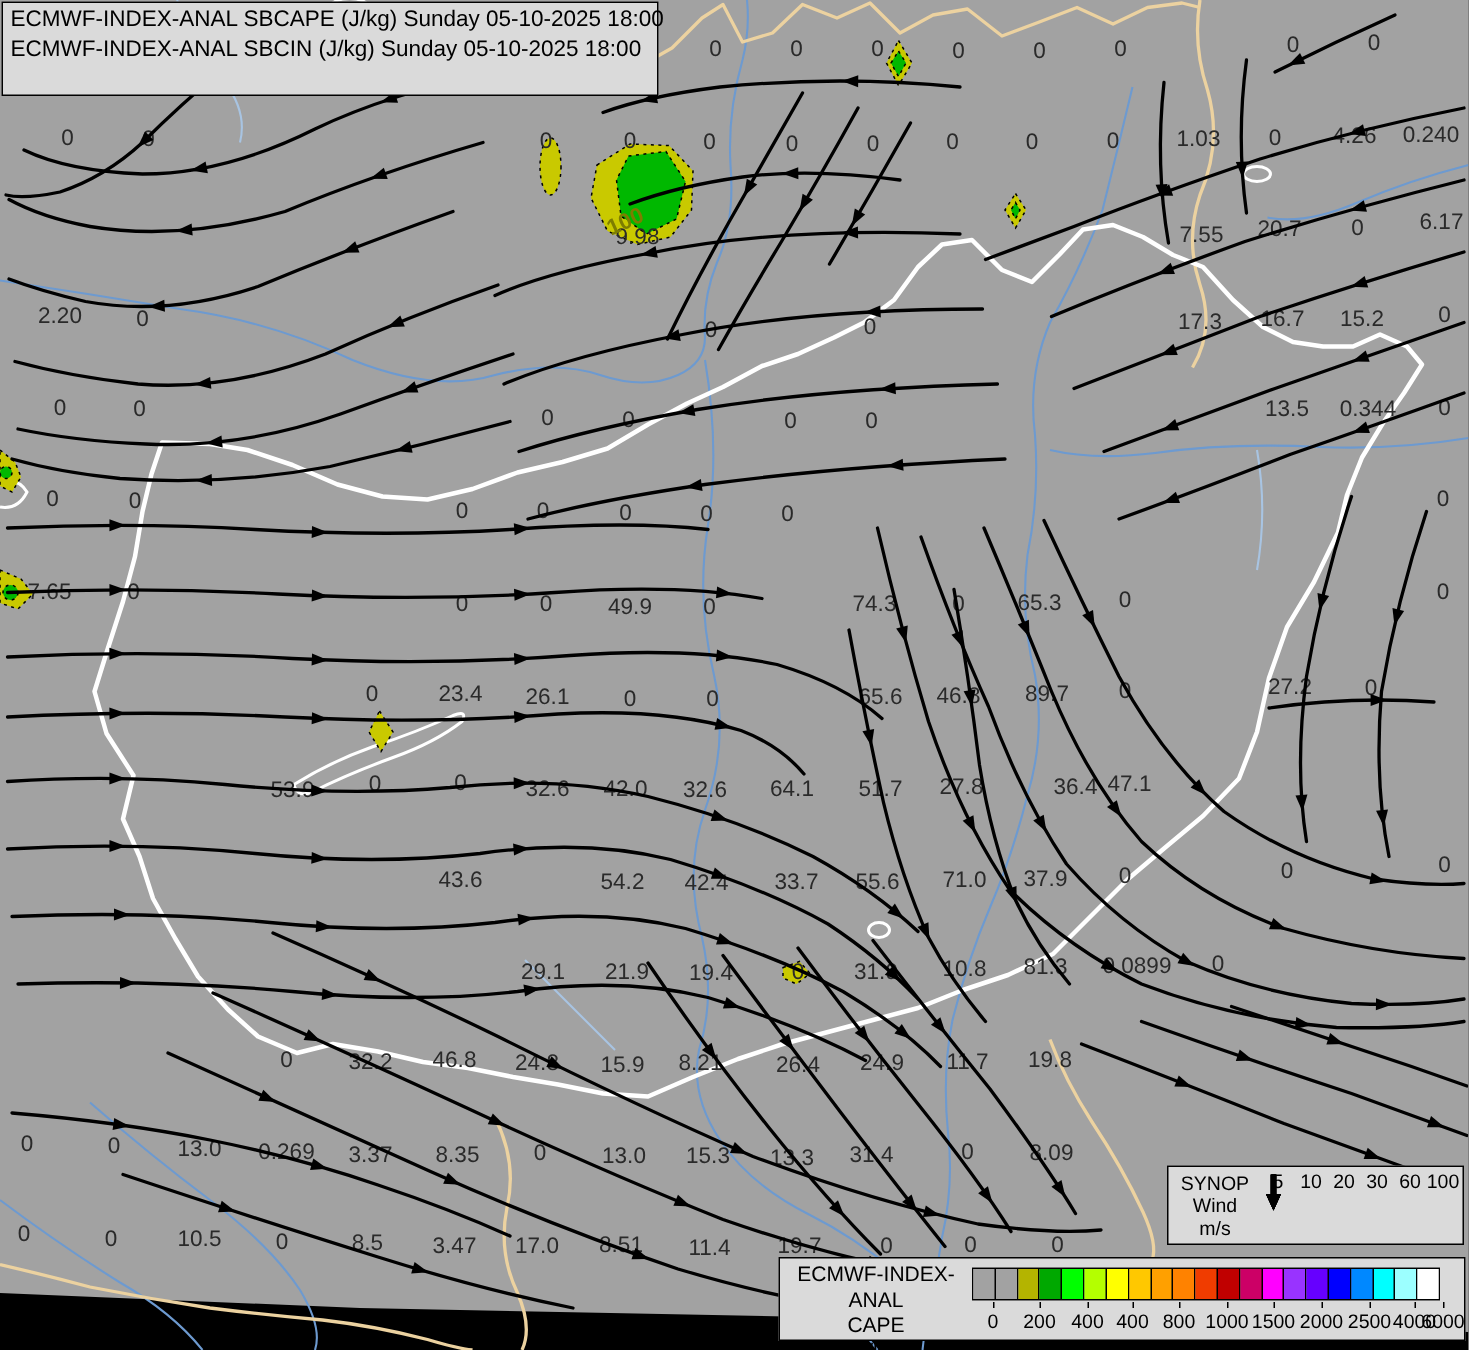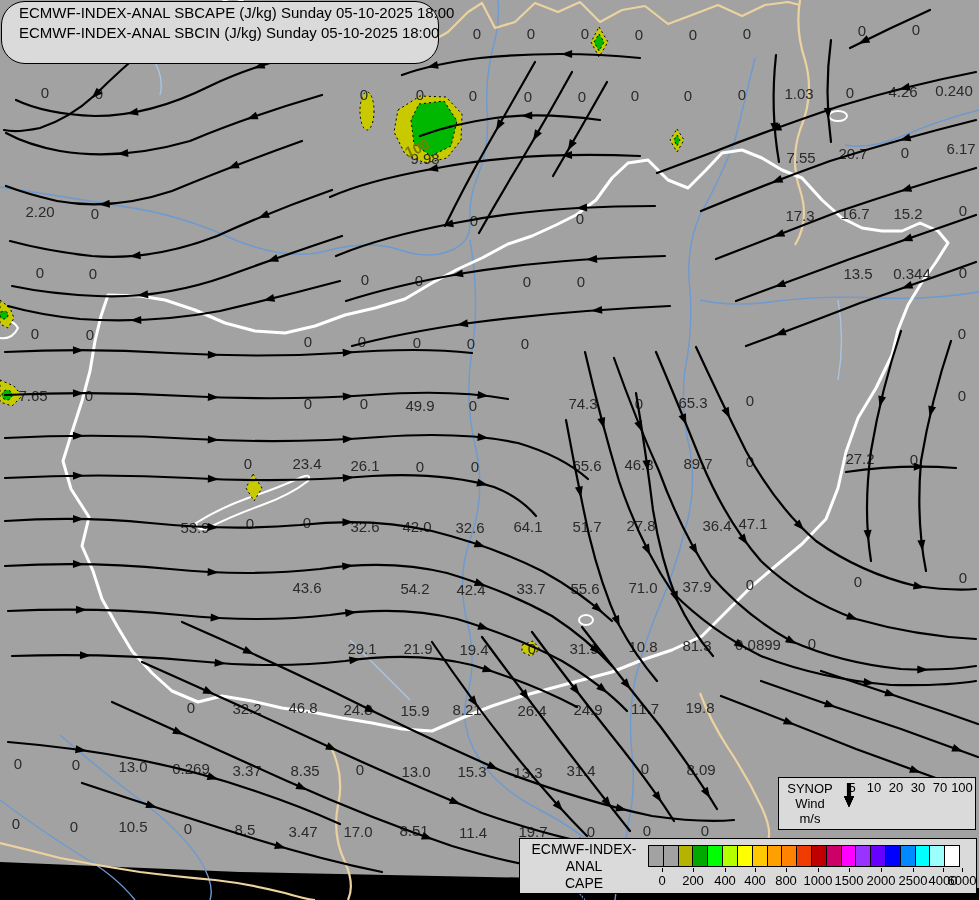--- a/index.html
+++ b/index.html
@@ -15,21 +15,21 @@
   }
   #contour-label{
     position:absolute;transform:translate(-50%,-50%) rotate(-24deg);
     font-size:15px;font-weight:bold;color:#7d7d00;
   }
   
   .infobox{
     position:absolute;background:#dadada;border:1px solid #000;
     color:#000;box-sizing:border-box;
   }
-  #title-box{left:1px;top:1px;width:438px;height:63px;padding:1px 17px;border-radius:24px;}
+  #title-box{left:1px;top:1px;width:438px;height:63px;padding:1px 5px;}
   #title-box .tl{font-size:15px;line-height:20px;white-space:nowrap;}
   #wind-legend{left:778px;top:777px;width:198px;height:53px;}
   #wind-legend .wtxt{
     position:absolute;left:0;top:3px;width:62px;text-align:center;
     font-size:13px;line-height:15px;
   }
   #wind-cols{position:absolute;left:62px;top:2px;width:132px;height:49px;display:flex;}
   .wcol{flex:1;display:flex;flex-direction:column;align-items:center;}
   .wnum{font-size:13px;line-height:13px;margin-top:1px;}
   #cape-legend{left:519px;top:838px;width:458px;height:56px;}
@@ -479,21 +479,21 @@
             <line x1="8" y1="3" x2="8" y2="18" stroke="#000" stroke-width="3.4"></line>
             <polygon points="3,16 13,16 8,27" fill="#000"></polygon>
           </svg>
           <div class="wnum">30</div>
         </div>
         <div class="wcol">
           <svg width="16" height="28">
             <line x1="8" y1="3" x2="8" y2="18" stroke="#000" stroke-width="3.8"></line>
             <polygon points="3,16 13,16 8,27" fill="#000"></polygon>
           </svg>
-          <div class="wnum">70</div>
+          <div class="wnum">60</div>
         </div>
         <div class="wcol">
           <svg width="16" height="28">
             <line x1="8" y1="3" x2="8" y2="18" stroke="#000" stroke-width="4.2"></line>
             <polygon points="3,16 13,16 8,27" fill="#000"></polygon>
           </svg>
           <div class="wnum">100</div>
         </div>
       </div>
   </div>

